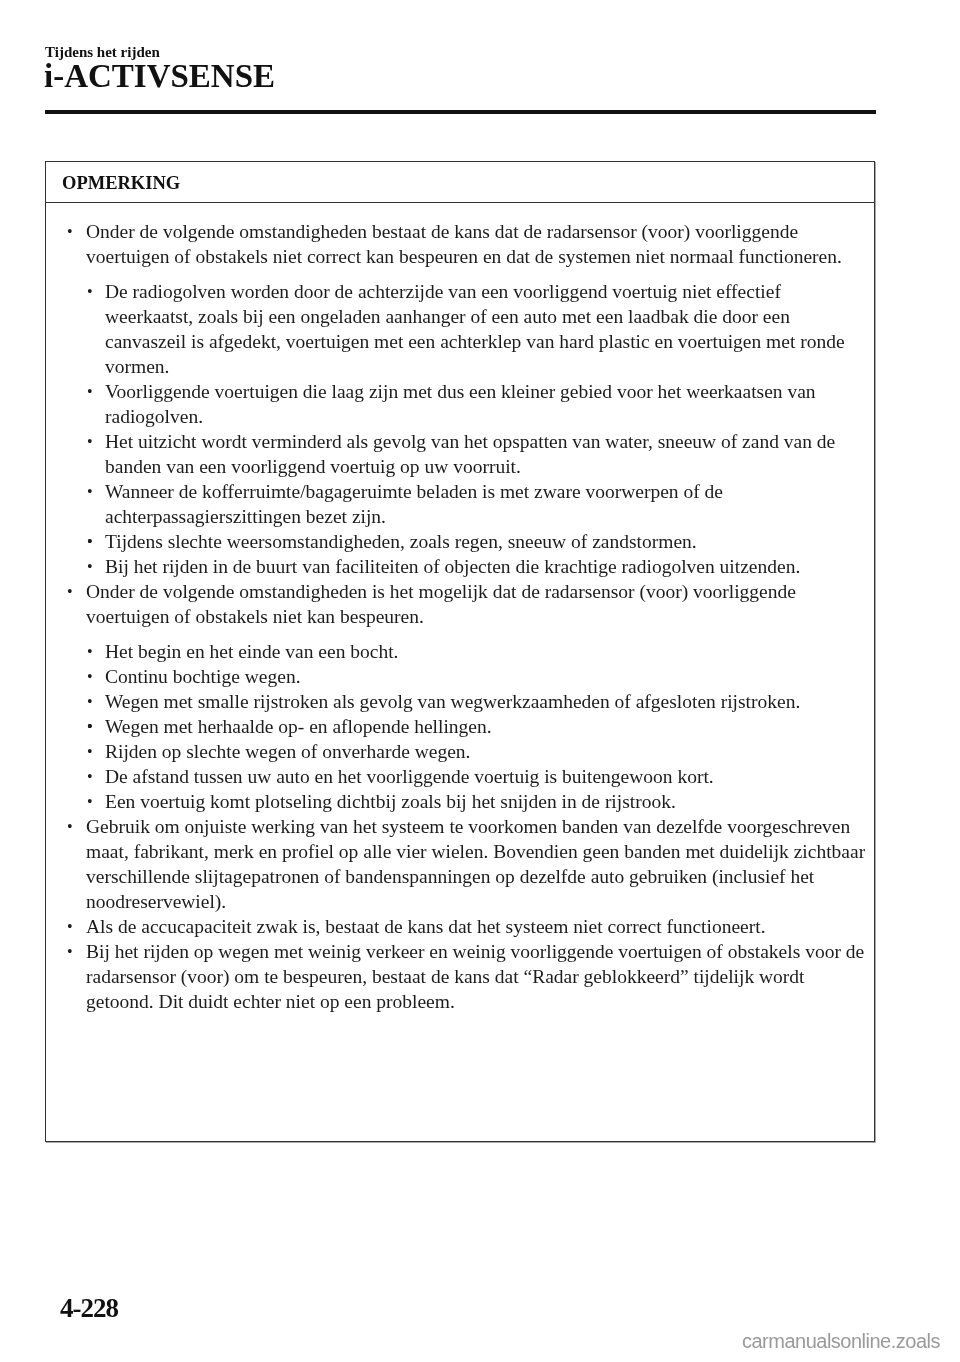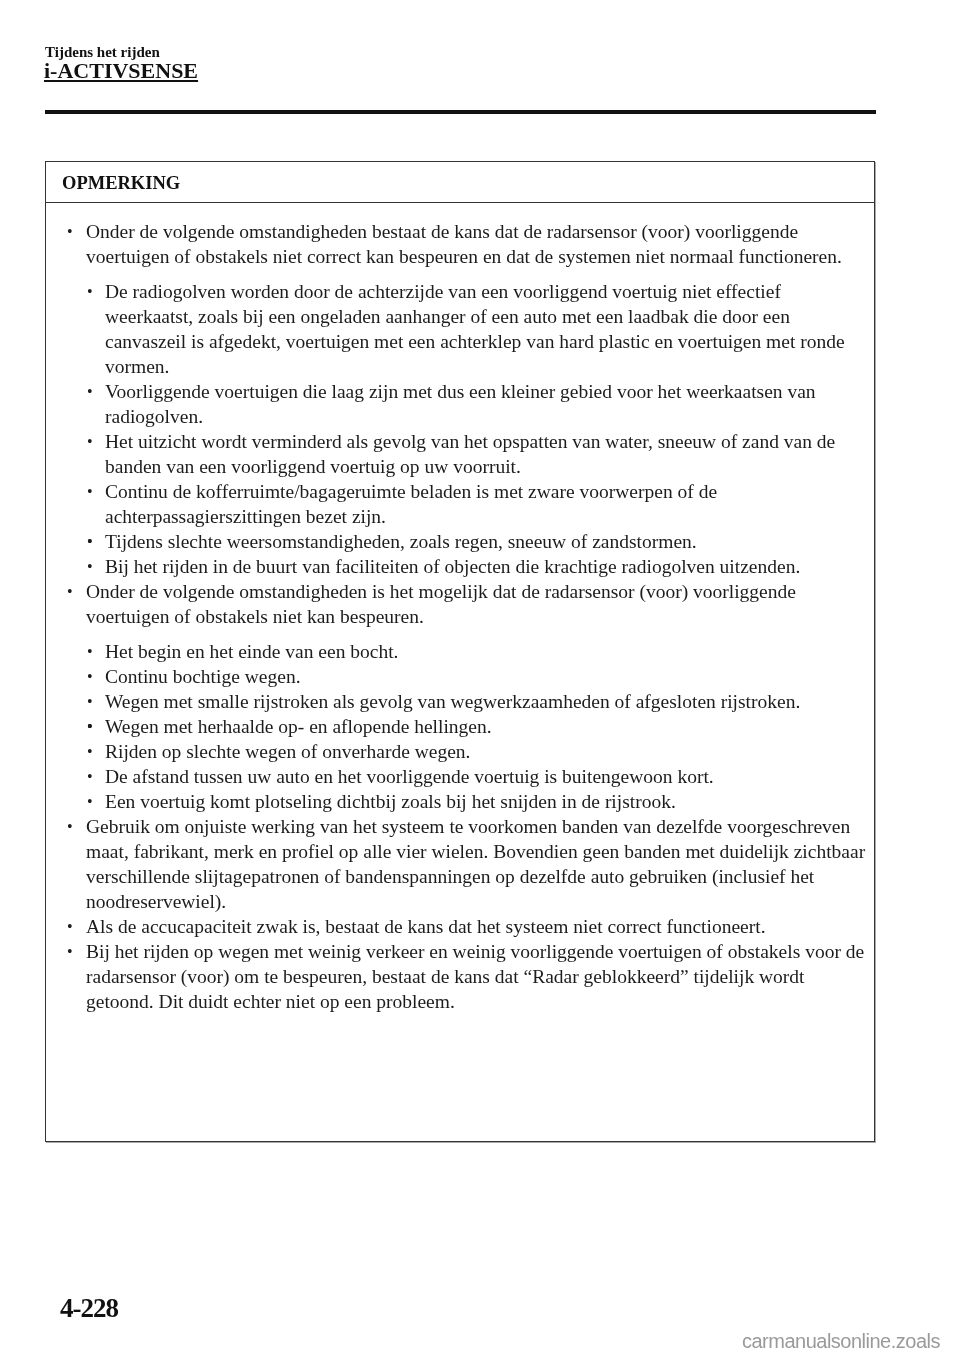--- a/index.html
+++ b/index.html
@@ -6,21 +6,21 @@
   body {
     width: 960px; height: 1362px; position: relative; overflow: hidden;
     font-family: "Liberation Serif", "DejaVu Serif", serif; color: #1a1a1a;
   }
   .section-label {
     position: absolute; left: 45px; top: 44px;
     font-size: 15px; font-weight: bold; color: #111;
   }
   .chapter-title {
     position: absolute; left: 44px; top: 58px;
-    font-size: 22px; font-weight: bold; color: #111; letter-spacing: 0px; text-decoration: underline;
+    font-size: 33px; font-weight: bold; color: #111; letter-spacing: 0px;
   }
   .heavy-rule {
     position: absolute; left: 45px; top: 110px; width: 831px; height: 4px;
     background: #111;
   }
   .note-box {
     position: absolute; left: 45px; top: 161px; width: 830px; height: 981px;
     border: 1.5px solid #333; box-shadow: 1px 1px 0 #aaa;
     box-sizing: border-box;
   }
@@ -62,21 +62,21 @@
 <div class="note-box">
   <div class="note-header">
     <span>OPMERKING</span>
   </div>
   <div class="note-body" id="note-body">
       <div class="item lvl1"><span class="bullet">•</span><span>Onder de volgende omstandigheden bestaat de kans dat de radarsensor (voor) voorliggende voertuigen of obstakels niet correct kan bespeuren en dat de systemen niet normaal functioneren.</span></div>
       <div class="sublist">
         <div class="item lvl2"><span class="bullet">•</span><span>De radiogolven worden door de achterzijde van een voorliggend voertuig niet effectief weerkaatst, zoals bij een ongeladen aanhanger of een auto met een laadbak die door een canvaszeil is afgedekt, voertuigen met een achterklep van hard plastic en voertuigen met ronde vormen.</span></div>
         <div class="item lvl2"><span class="bullet">•</span><span>Voorliggende voertuigen die laag zijn met dus een kleiner gebied voor het weerkaatsen van radiogolven.</span></div>
         <div class="item lvl2"><span class="bullet">•</span><span>Het uitzicht wordt verminderd als gevolg van het opspatten van water, sneeuw of zand van de banden van een voorliggend voertuig op uw voorruit.</span></div>
-        <div class="item lvl2"><span class="bullet">•</span><span>Continu de kofferruimte/bagageruimte beladen is met zware voorwerpen of de achterpassagierszittingen bezet zijn.</span></div>
+        <div class="item lvl2"><span class="bullet">•</span><span>Wanneer de kofferruimte/bagageruimte beladen is met zware voorwerpen of de achterpassagierszittingen bezet zijn.</span></div>
         <div class="item lvl2"><span class="bullet">•</span></div>
         <div class="item lvl2"><span class="bullet">•</span><span>Tijdens slechte weersomstandigheden, zoals regen, sneeuw of zandstormen.</span></div>
         <div class="item lvl2"><span class="bullet">•</span><span>Bij het rijden in de buurt van faciliteiten of objecten die krachtige radiogolven uitzenden.</span></div>
       </div>
       <div class="item lvl1"><span class="bullet">•</span><span>Onder de volgende omstandigheden is het mogelijk dat de radarsensor (voor) voorliggende voertuigen of obstakels niet kan bespeuren.</span></div>
       <div class="sublist">
         <div class="item lvl2"><span class="bullet">•</span><span>Het begin en het einde van een bocht.</span></div>
         <div class="item lvl2"><span class="bullet">•</span><span>Continu bochtige wegen.</span></div>
         <div class="item lvl2"><span class="bullet">•</span><span>Wegen met smalle rijstroken als gevolg van wegwerkzaamheden of afgesloten rijstroken.</span></div>
         <div class="item lvl2"><span class="bullet">•</span></div>

